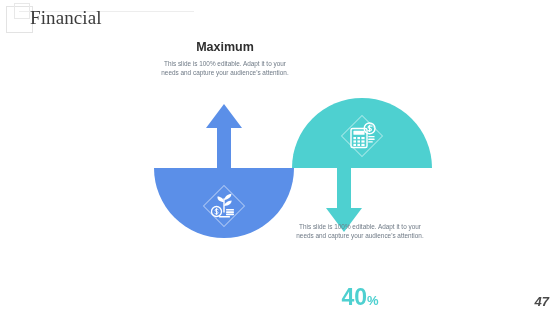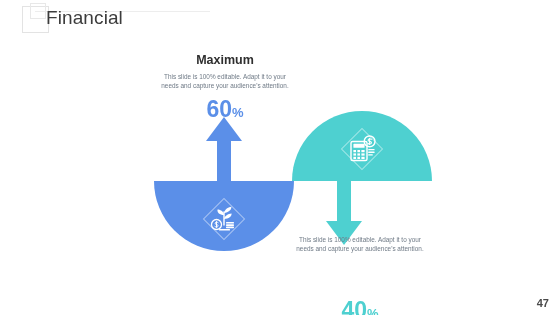--- a/index.html
+++ b/index.html
@@ -11,24 +11,25 @@
     height: 315px;
     background: #ffffff;
     font-family: "Liberation Sans", sans-serif;
     overflow: hidden;
     position: relative;
   }
 
   
   #slide-header {
     position: absolute;
-    left: 16px;
+    left: 0;
     top: 0;
     width: 504px;
     height: 42px;
+    font-family: Liberation Serif, serif;
   }
   #deco-square-outer {
     position: absolute;
     left: 6px;
     top: 6px;
     width: 27px;
     height: 27px;
     border: 1px solid #e3e3e3;
     box-sizing: border-box;
   }
@@ -57,21 +58,21 @@
     color: #3c3c3c;
     letter-spacing: 0.1px;
     line-height: 24px;
     white-space: nowrap;
   }
 
   
   #diagram-stage {
     position: absolute;
     left: 0;
-    top: 53px;
+    top: 40px;
     width: 556px;
     height: 250px;
   }
 
   
   .semi {
     position: absolute;
   }
   #blue-semicircle {
     left: 154px;
@@ -152,23 +153,24 @@
     vertical-align: baseline;
   }
   #maximum-pct { color: #5b8fe8; }
   #minimum-pct { color: #4ed0d0; margin-top: 44px; }
 
   
   #page-number {
     position: absolute;
     right: 11px;
     bottom: 6px;
-    font-size: 11px;
+    font-size: 13px;
     font-weight: bold;
     color: #4a4a4a;
+    font-style: italic;
   }
 </style>
 </head>
 <body>
 
 <div id="slide-header">
   <div id="deco-square-outer"></div>
   <div id="deco-square-inner"></div>
   <div id="title-rule"></div>
   <div id="page-title">Financial</div>
@@ -236,21 +238,20 @@
       <rect x="29.2" y="28.2" width="4.6" height="1.3" rx="0.5" fill="#ffffff"></rect>
 
       <circle cx="30.6" cy="15.4" r="5.4" fill="none" stroke="#ffffff" stroke-width="1.4"></circle>
       <path d="M30.6 12.3 L30.6 18.5 M32.3 13.4 C31.5 12.6 29.6 12.6 29.2 13.8 C28.8 15 30.2 15.2 31.1 15.5 C32 15.8 32.8 16.3 32.3 17.3 C31.8 18.2 29.8 18.2 29 17.5" stroke="#ffffff" stroke-width="1.05" fill="none" stroke-linecap="round"></path>
     </svg>
   </div>
 
   <div class="label-block" id="maximum-block">
     <div class="block-heading">Maximum</div>
     <div class="block-desc">This slide is 100% editable. Adapt it to your needs and capture your audience's attention.</div>
-    <div class="block-pct" id="maximum-pct"><span>60</span><span class="pct-sign">%</span></div>
   </div>
 
   <div class="label-block" id="minimum-block">
     <div class="block-desc">This slide is 100% editable. Adapt it to your needs and capture your audience's attention.</div>
     <div class="block-pct" id="minimum-pct"><span>40</span><span class="pct-sign">%</span></div>
   </div>
 
 </div>
 
 <div id="page-number">47</div>

